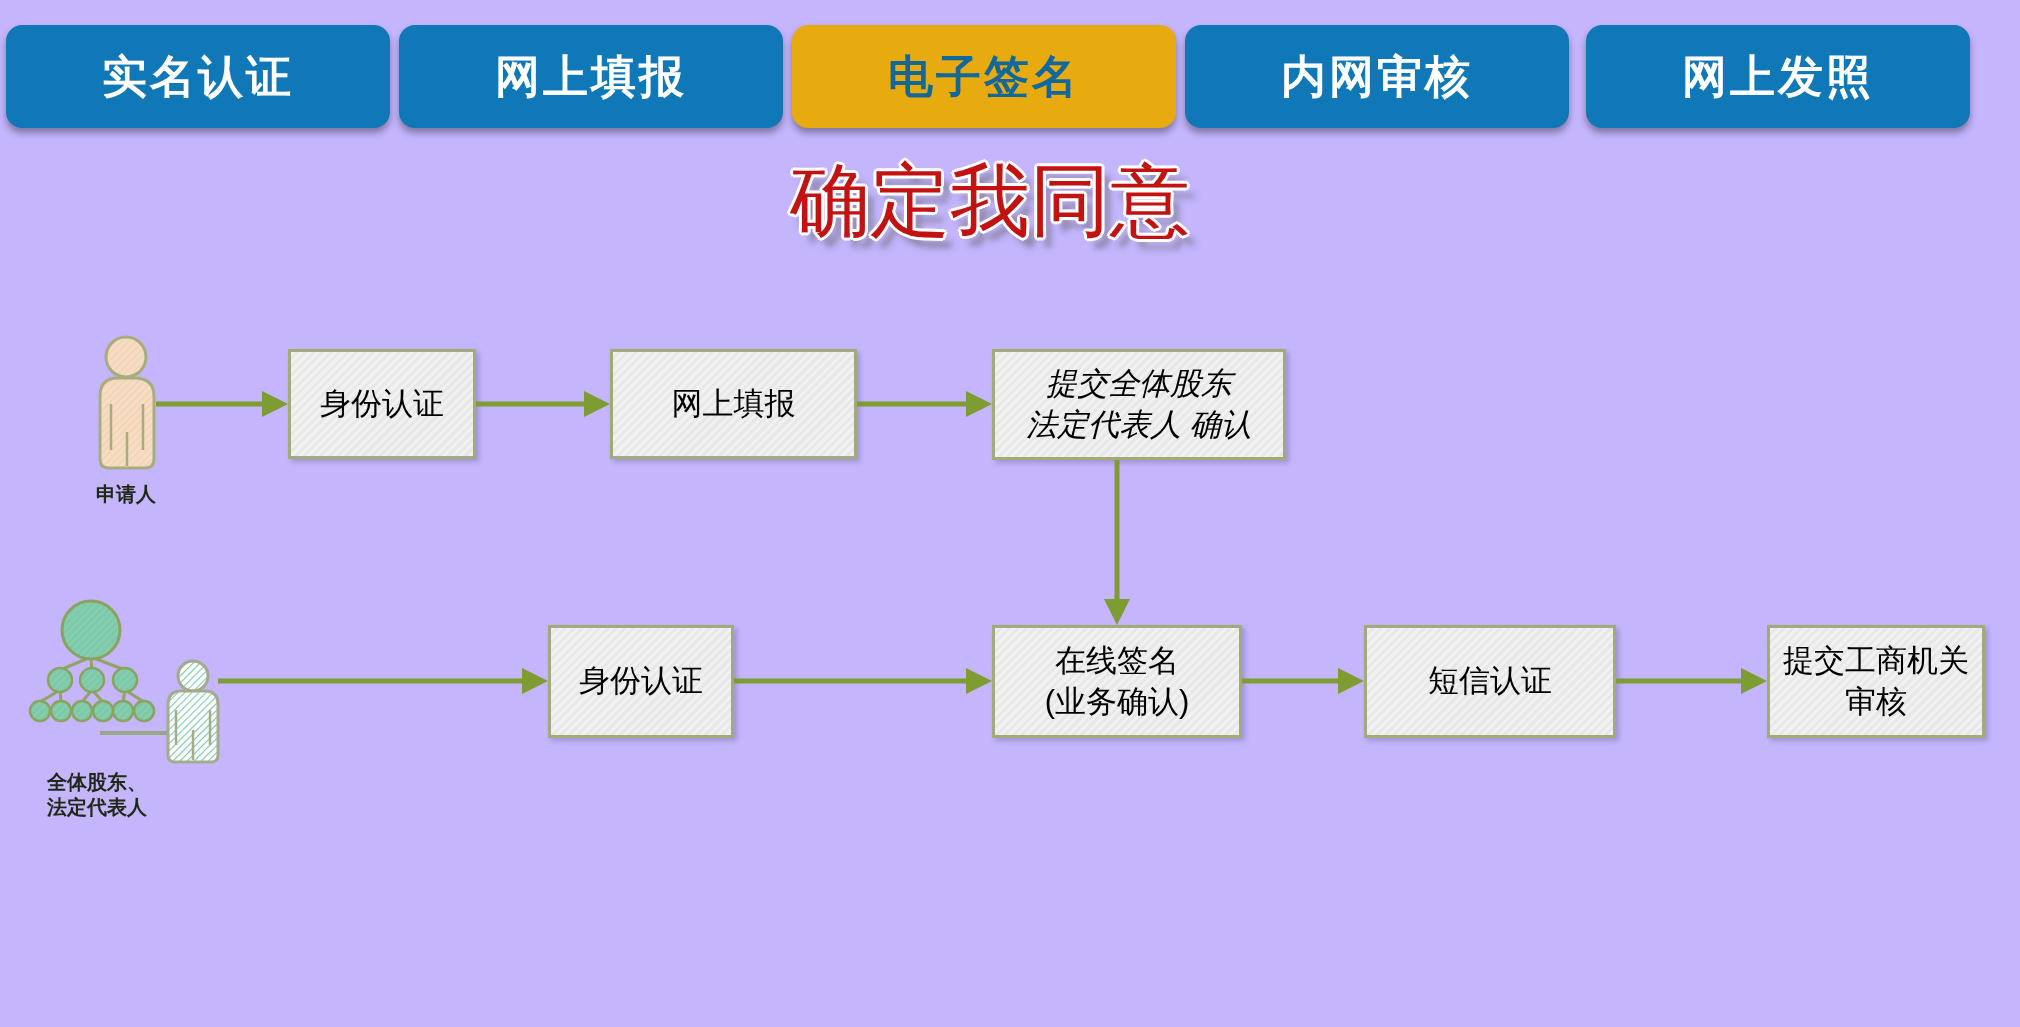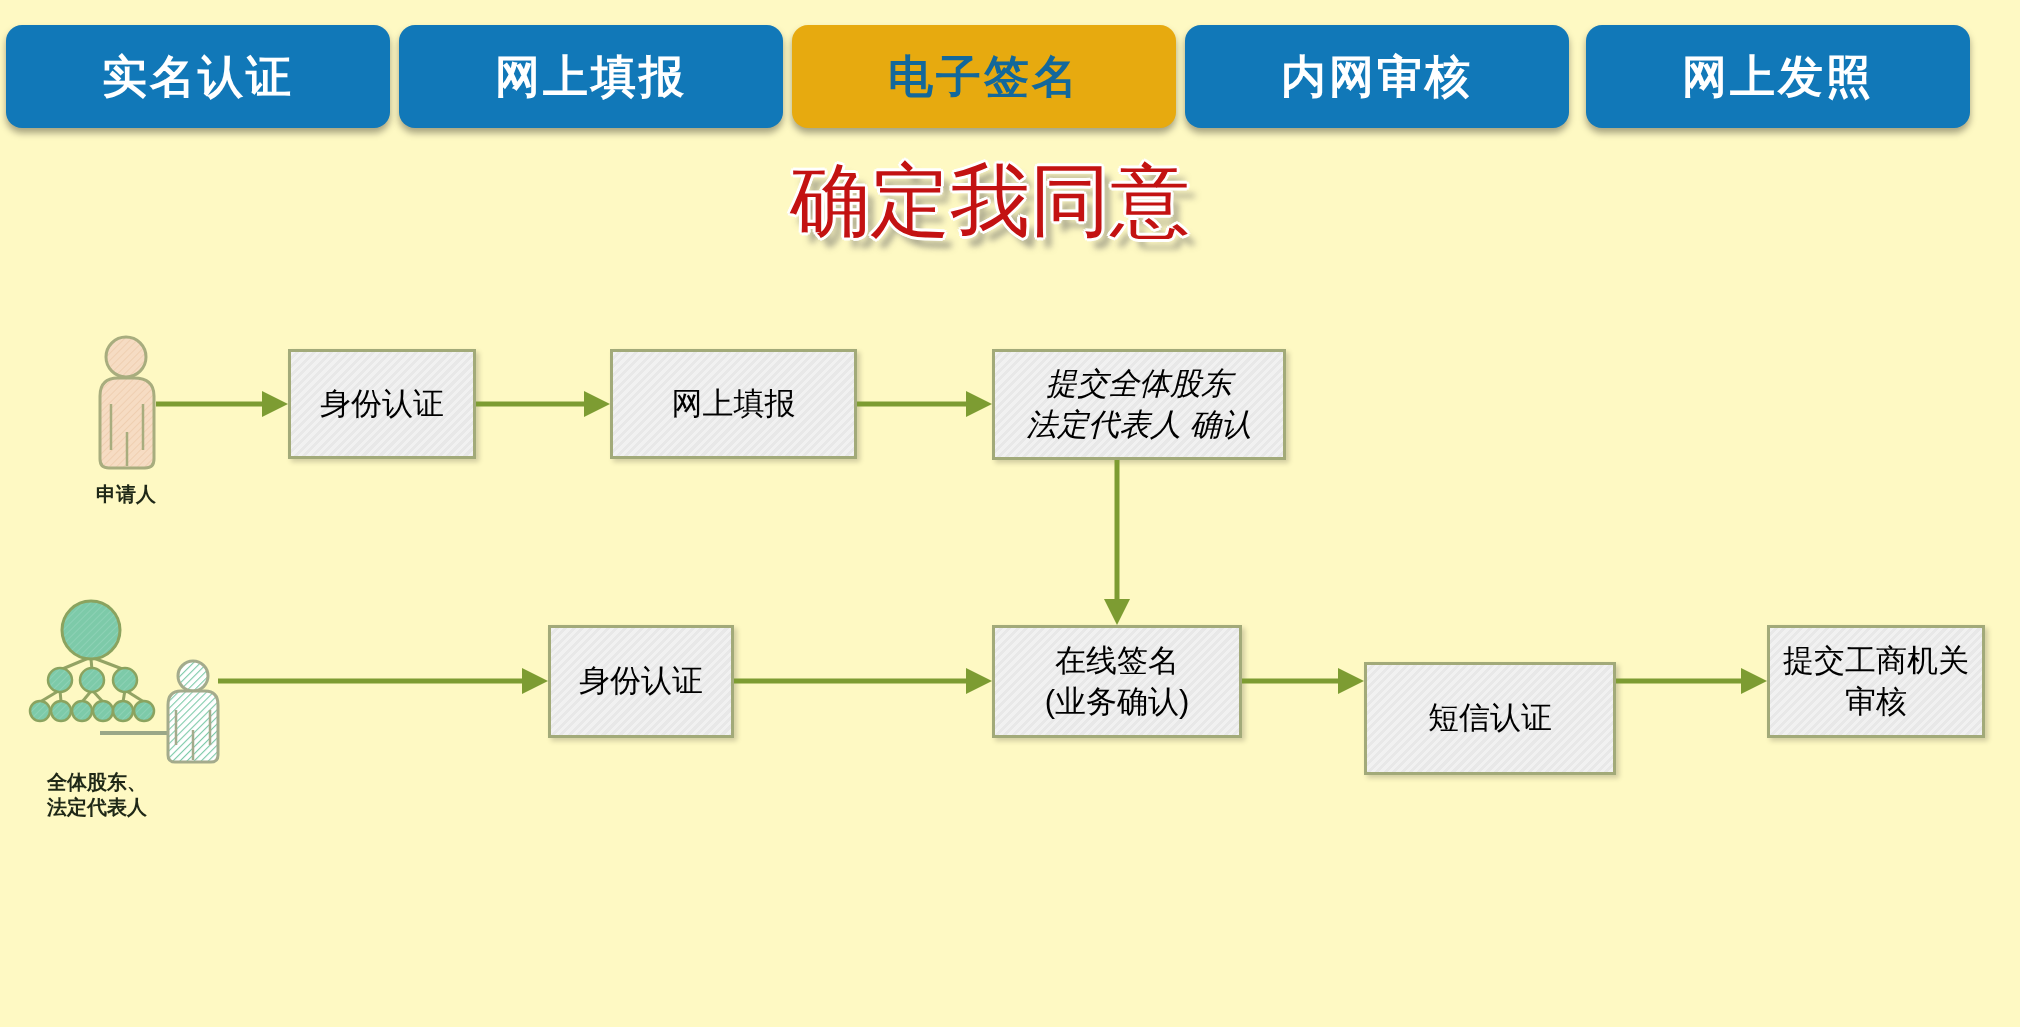--- a/index.html
+++ b/index.html
@@ -1,17 +1,17 @@
 <!DOCTYPE html>
 <html><head>
 <meta charset="utf-8">
 <style>
   html,body{margin:0;padding:0;background:#f7f7f7;}
   body{font-family:"Liberation Sans","DejaVu Sans",sans-serif;}
-  #stage{position:relative;width:2020px;height:1027px;background:#fef9c3;overflow:hidden;}
+  #stage{position:relative;width:2020px;height:1027px;background:#c4b5fd;overflow:hidden;}
 
   
   .tab{
     position:absolute;top:25px;height:103px;width:384px;border-radius:16px;
     background:#1178b8;color:#ffffff;
     display:flex;align-items:center;justify-content:center;
     font-size:45px;font-weight:bold;letter-spacing:3px;
     box-shadow:0 5px 7px rgba(0,0,0,0.35);
     cursor:pointer;
   }
@@ -133,21 +133,21 @@
 法定代表人</div>
 
   <div class="fbox" style="left:288px;top:349px;width:188px;height:110px;">身份认证</div>
   <div class="fbox" style="left:610px;top:349px;width:247px;height:110px;">网上填报</div>
   <div class="fbox" style="left:992px;top:349px;width:294px;height:111px;font-style:italic;">提交全体股东
 法定代表人 确认</div>
 
   <div class="fbox" style="left:548px;top:625px;width:186px;height:113px;">身份认证</div>
   <div class="fbox" style="left:992px;top:625px;width:250px;height:113px;">在线签名
 (业务确认)</div>
-  <div class="fbox" style="left:1364px;top:662px;width:252px;height:113px;">短信认证</div>
+  <div class="fbox" style="left:1364px;top:625px;width:252px;height:113px;">短信认证</div>
   <div class="fbox" style="left:1767px;top:625px;width:218px;height:113px;">提交工商机关
 审核</div>
 
   <svg class="layer" width="2020" height="1027" viewBox="0 0 2020 1027">
     <g stroke="#7d9c32" stroke-width="5" fill="#7d9c32">
       <g>
         <line x1="156" y1="404" x2="262" y2="404"></line>
           <polygon points="262,391 288,404 262,417" stroke="none"></polygon>
       </g>
       <g>

